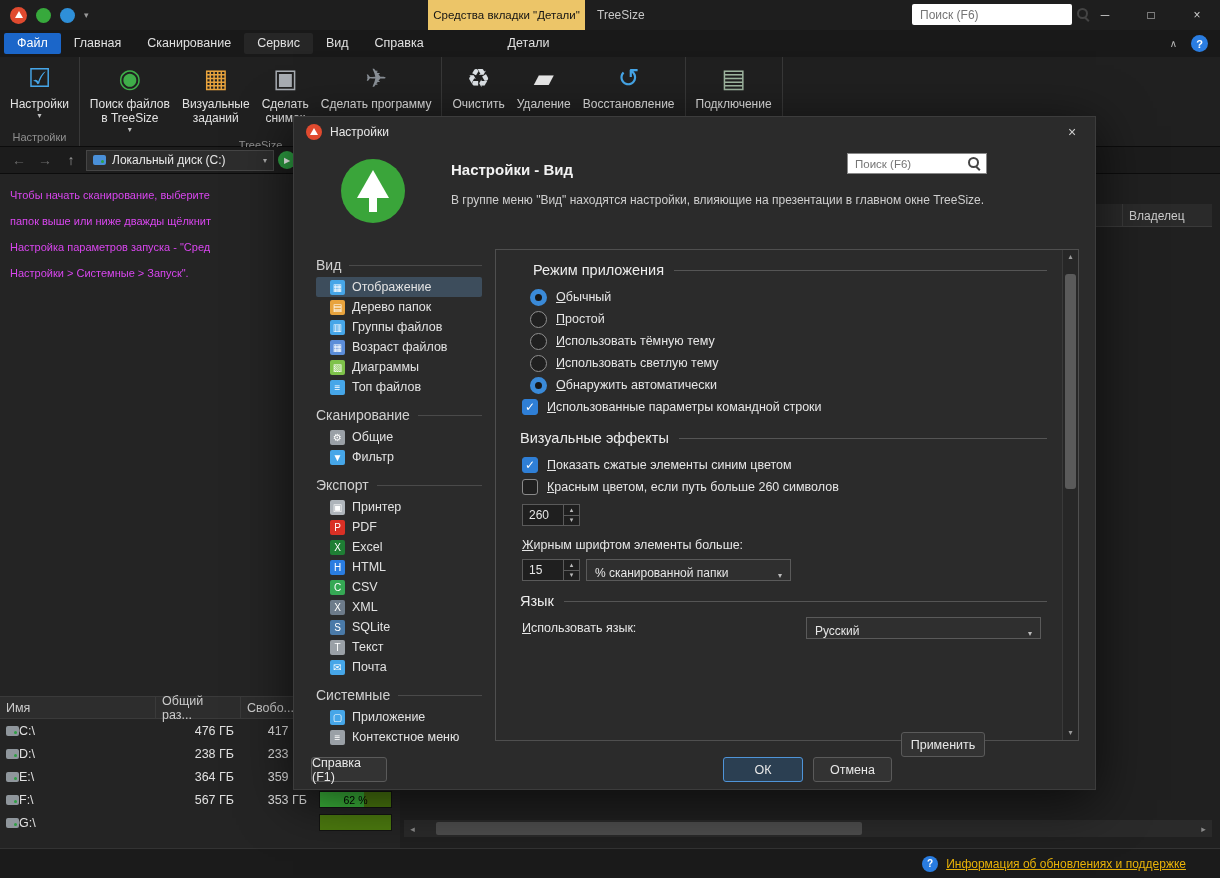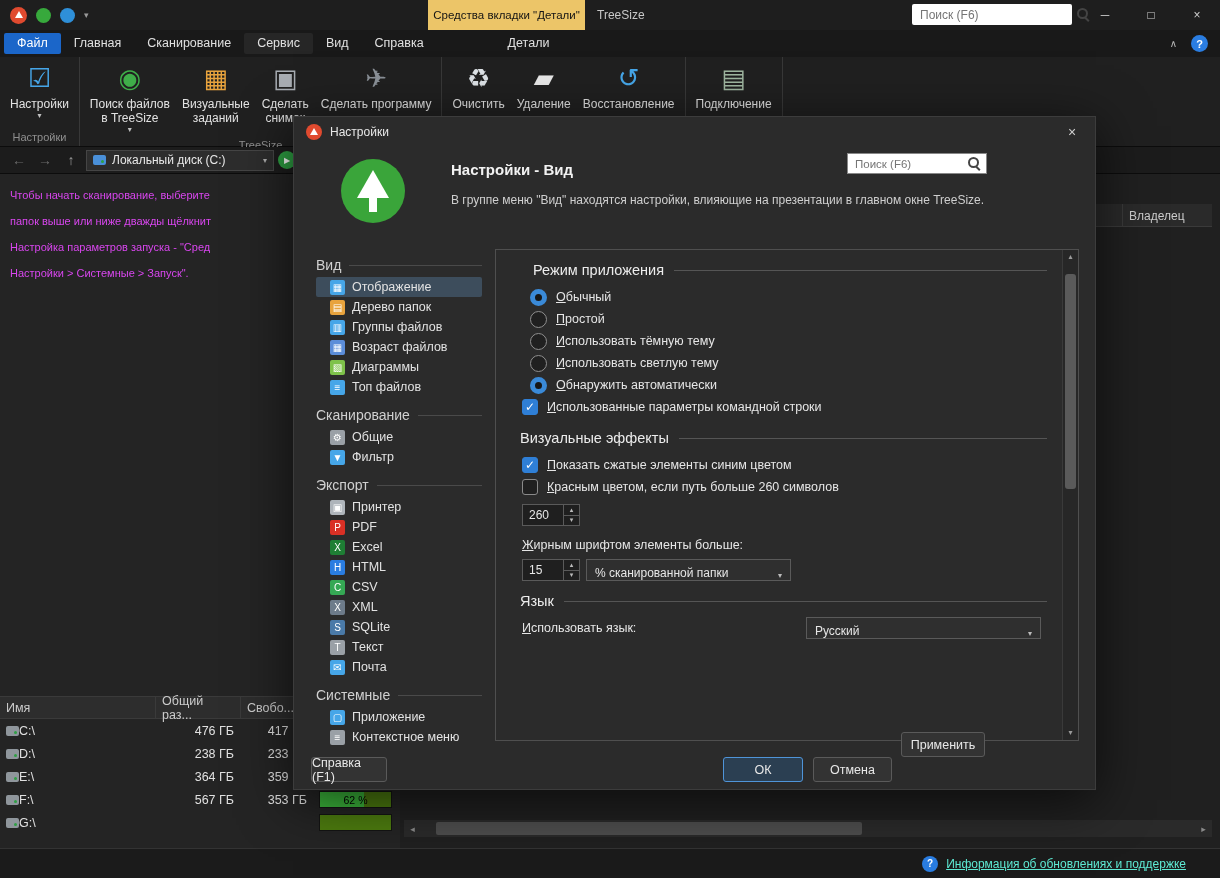--- a/index.html
+++ b/index.html
@@ -89,21 +89,21 @@
   
   .hscroll { position:absolute; left:404px; top:646px; width:808px; height:17px; background:#2a2a2a; display:flex; align-items:center; }
   .hs-arrow { width:17px; color:#8a8a8a; font-size:9px; text-align:center; }
   .hs-track { flex:1; position:relative; height:100%; }
   .hs-thumb { position:absolute; left:2%; width:55%; top:2px; bottom:2px; background:#4d4d4d; border-radius:2px; }
   
   .statusbar { position:absolute; left:0; bottom:0; right:0; height:30px; background:#1b1b1b; border-top:1px solid #333;
     display:flex; align-items:center; justify-content:flex-end; gap:8px; padding-right:34px; }
   .sb-help { width:16px; height:16px; border-radius:50%; background:#2a7de1; color:#fff; font-size:10px; font-weight:bold;
     display:flex; align-items:center; justify-content:center; }
-  .sb-link { color:#5eead4; font-size:12px; text-decoration:underline; }
+  .sb-link { color:#eab308; font-size:12px; text-decoration:underline; }
   
   .dialog { position:absolute; left:293px; top:116px; width:803px; height:674px; background:#2b2b2b;
     border:1px solid #3c3c3c; box-shadow:0 10px 50px rgba(0,0,0,.65); }
   .dlg-titlebar { position:absolute; left:0; top:0; right:0; height:30px; display:flex; align-items:center; padding-left:12px; gap:8px; }
   .dlg-logo-sm { width:16px; height:16px; border-radius:50%; background:#e04a2f; position:relative; }
   .dlg-logo-sm::after { content:""; position:absolute; left:4px; top:3.5px; width:0; height:0;
     border-left:4px solid transparent; border-right:4px solid transparent; border-bottom:7px solid #fff; }
   .dlg-title { color:#e8e8e8; font-size:12px; }
   .dlg-close { position:absolute; right:0; top:0; width:46px; height:30px; display:flex; align-items:center; justify-content:center;
     color:#cfcfcf; font-size:14px; }

